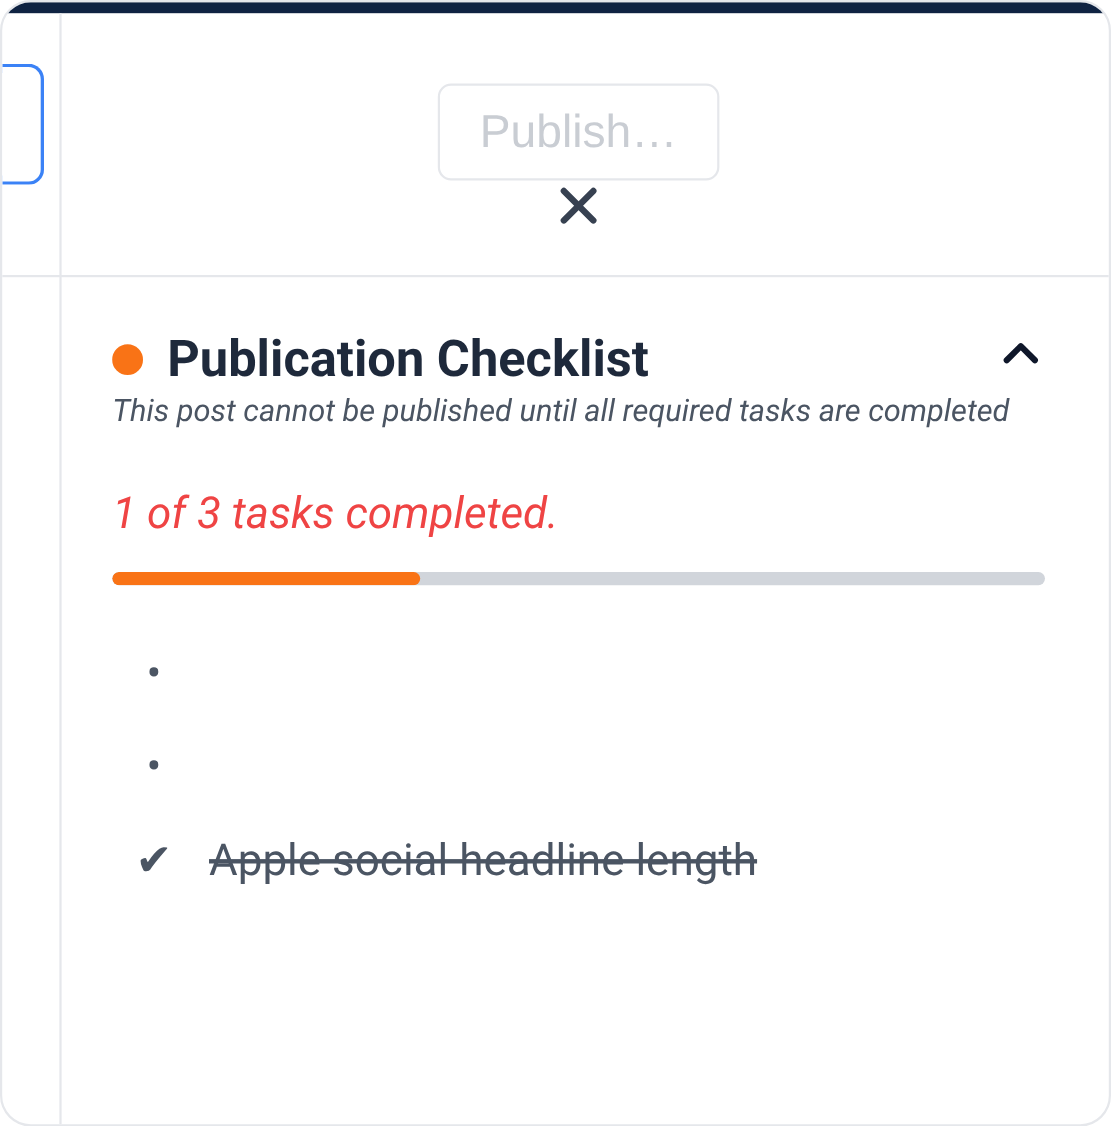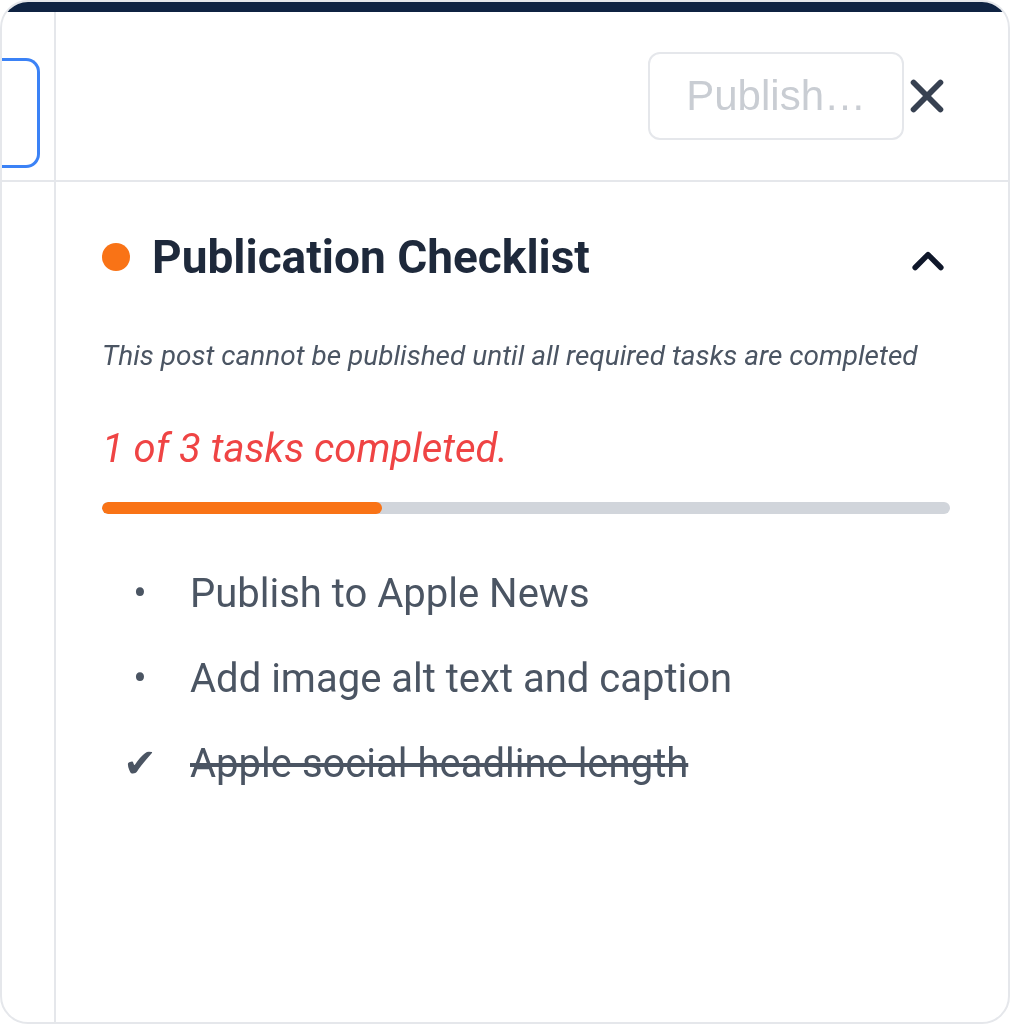--- a/index.html
+++ b/index.html
@@ -38,23 +38,24 @@
       width: 38px;
       height: 110px;
       border: 3px solid #3b82f6;
       border-left: none;
       border-radius: 0 14px 14px 0;
       background: #fff;
     }
     .header-row {
       display: flex;
       align-items: center;
-      justify-content: flex-end;
-      padding: 40px 58px 40px 100px;
+      justify-content: center;
+      padding: 64px 58px 40px 100px;
       border-bottom: 2px solid #e5e7eb;
+      flex-direction: column;
     }
     .publish-btn {
       border: 2px solid #e5e7eb;
       border-radius: 12px;
       padding: 18px 36px;
       font-size: 42px;
       font-weight: 500;
       color: #c9cdd3;
       background: #fff;
       cursor: default;
@@ -64,23 +65,22 @@
       height: 46px;
       cursor: pointer;
       color: #374151;
     }
     .close-icon svg { width: 100%; height: 100%; }
     .section {
       padding: 48px 58px 0 100px;
     }
     .section-header {
       display: flex;
-      align-items: flex-end;
+      align-items: flex-start;
       justify-content: space-between;
-      margin-bottom: 52px;
     }
     .section-header-left {
       display: flex;
       align-items: center;
       gap: 22px;
     }
     .status-dot {
       width: 28px;
       height: 28px;
       border-radius: 50%;
@@ -182,25 +182,23 @@
 
     <p class="progress-label">1 of 3 tasks completed.</p>
 
     <div class="progress-bar">
       <div class="progress-fill" style="width:33%"></div>
     </div>
 
     <ul class="task-list">
       <li class="task-item">
         <span class="task-marker">•</span>
-        <span class="task-label">Publish to Apple News</span>
       </li>
       <li class="task-item">
         <span class="task-marker">•</span>
-        <span class="task-label">Add image alt text and caption</span>
       </li>
       <li class="task-item done">
         <span class="task-marker">✔</span>
         <span class="task-label">Apple social headline length</span>
       </li>
     </ul>
   </div>
 </div>
 
 </body></html>

